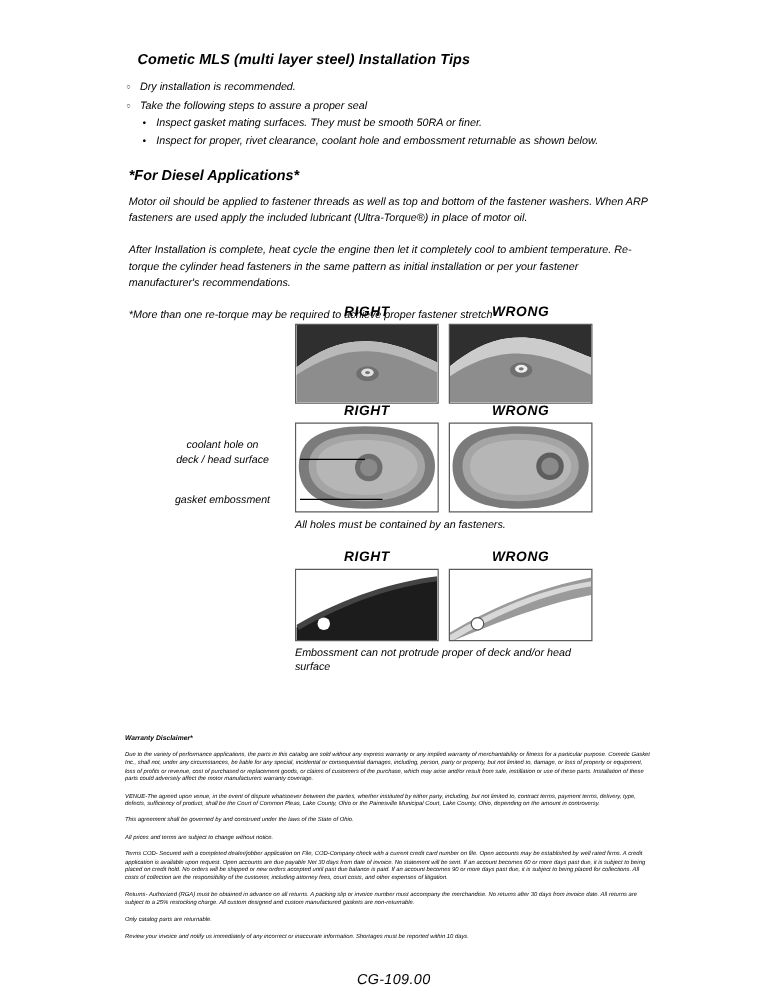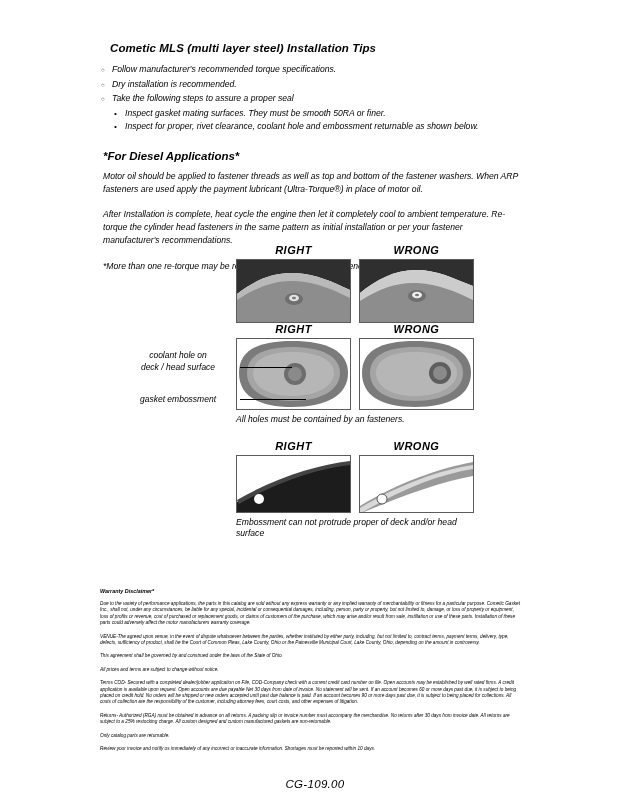--- a/index.html
+++ b/index.html
@@ -177,41 +177,38 @@
 </style>
 </head>
 <body>
 
 <div class="page">
 
   <div class="content">
     <h1 class="title">Cometic MLS (multi layer steel) Installation Tips</h1>
 
     <ul class="bullets">
-      <li>
-        <span>Follow manufacturer's recommended torque specifications.</span>
-      </li>
       <li>
         <span>Dry installation is recommended.</span>
       </li>
       <li>
         <span>Take the following steps to assure a proper seal</span>
         <ul class="subbullets">
           <li>
             <span>Inspect gasket mating surfaces.  They must be smooth 50RA or finer.</span>
           </li>
           <li>
             <span>Inspect for proper, rivet clearance, coolant hole and embossment returnable as shown below.</span>
           </li>
         </ul>
       </li>
     </ul>
 
     <h2 class="subtitle">*For Diesel Applications*</h2>
-    <p class="para">Motor oil should be applied to fastener threads as well as top and bottom of the fastener washers.  When ARP fasteners are used apply the payment lubricant (Ultra-Torque®) in place of motor oil.</p>
+    <p class="para">Motor oil should be applied to fastener threads as well as top and bottom of the fastener washers.  When ARP fasteners are used apply the included lubricant (Ultra-Torque®) in place of motor oil.</p>
     <p class="para">After Installation is complete, heat cycle the engine then let it completely cool to ambient temperature.  Re-torque the cylinder head fasteners in the same pattern as initial installation or per your fastener manufacturer's recommendations.</p>
     <p class="para last">*More than one re-torque may be required to achieve proper fastener stretch*</p>
   </div>
 
   <div class="figures">
 
     <div class="fig-row">
       <div class="fig-col">
         <div class="fig-label">RIGHT</div>
         <div class="fig-box">

